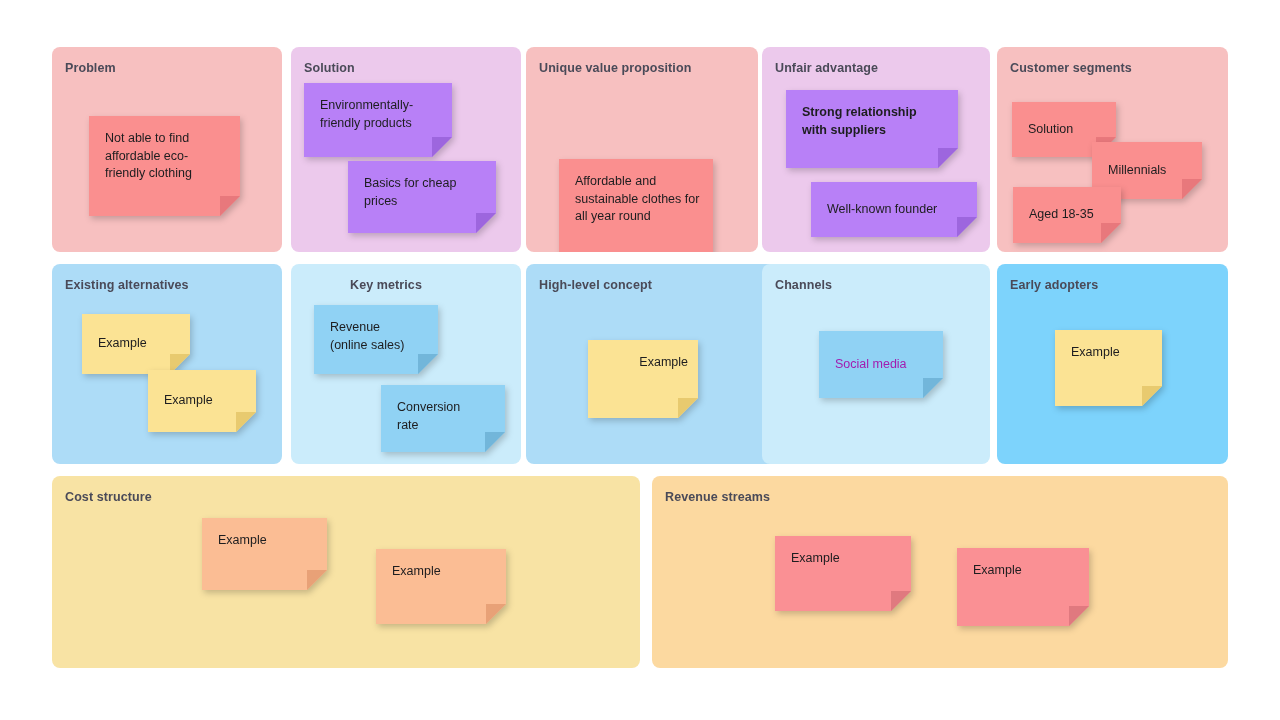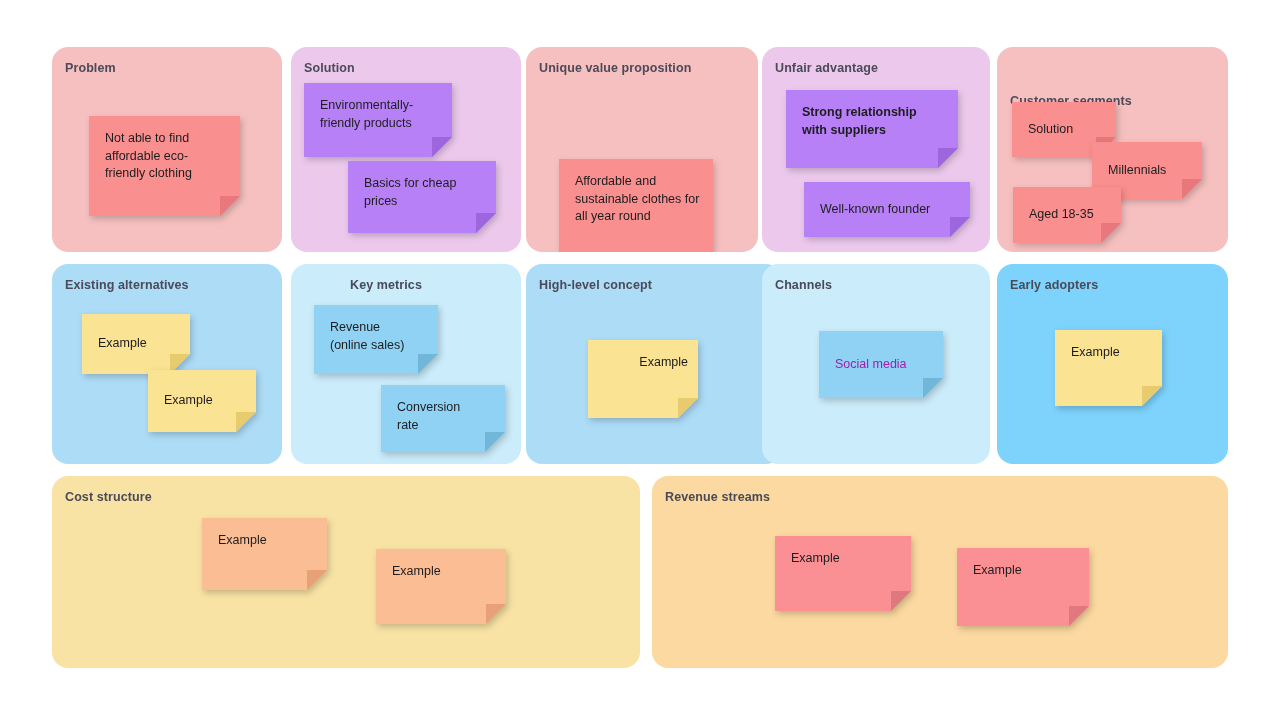--- a/index.html
+++ b/index.html
@@ -17,21 +17,21 @@
 
   #canvas {
     position: relative;
     width: 1280px;
     height: 720px;
     background: #ffffff;
   }
 
   .panel {
     position: absolute;
-    border-radius: 16px;
+    border-radius: 8px;
     box-sizing: border-box;
     overflow: hidden;
   }
 
   .panel-title {
     position: absolute;
     left: 13px;
     top: 14px;
     font-size: 12.5px;
     font-weight: bold;
@@ -115,28 +115,28 @@
       </div>
     </div>
     <div class="panel" style="left: 762px; top: 47px; width: 228px; height: 205px; background: rgb(236, 201, 236);">
       <div class="panel-title" style="color: rgb(74, 74, 88);">Unfair advantage</div>
       <div class="note" style="left: 24px; top: 43px; width: 172px; height: 78px;">
         <div class="note-body" style="background: rgb(184, 128, 247);"></div>
         <div class="note-fold" style="background: rgb(157, 102, 222);"></div>
         <div class="note-text" style="color: rgb(29, 29, 31); font-weight: bold;">Strong relationship
 with suppliers</div>
       </div>
-      <div class="note" style="left: 42px; top: 135px; width: 166px; height: 55px;">
+      <div class="note" style="left: 49px; top: 135px; width: 166px; height: 55px;">
         <div class="note-body" style="background: rgb(184, 128, 247);"></div>
         <div class="note-fold" style="background: rgb(157, 102, 222);"></div>
         <div class="note-text mid" style="color: rgb(29, 29, 31);">Well-known founder</div>
       </div>
     </div>
     <div class="panel" style="left: 997px; top: 47px; width: 231px; height: 205px; background: rgb(247, 192, 192);">
-      <div class="panel-title" style="color: rgb(74, 74, 88); margin-top: 33px;">Customer segments</div>
+      <div class="panel-title" style="color: rgb(74, 74, 88);">Customer segments</div>
       <div class="note" style="left: 15px; top: 55px; width: 104px; height: 55px;">
         <div class="note-body" style="background: rgb(250, 143, 143);"></div>
         <div class="note-fold" style="background: rgb(232, 120, 124);"></div>
         <div class="note-text mid" style="color: rgb(29, 29, 31);">Solution</div>
       </div>
       <div class="note" style="left: 95px; top: 95px; width: 110px; height: 57px;">
         <div class="note-body" style="background: rgb(250, 143, 143);"></div>
         <div class="note-fold" style="background: rgb(232, 120, 124);"></div>
         <div class="note-text mid" style="color: rgb(29, 29, 31);">Millennials</div>
       </div>

